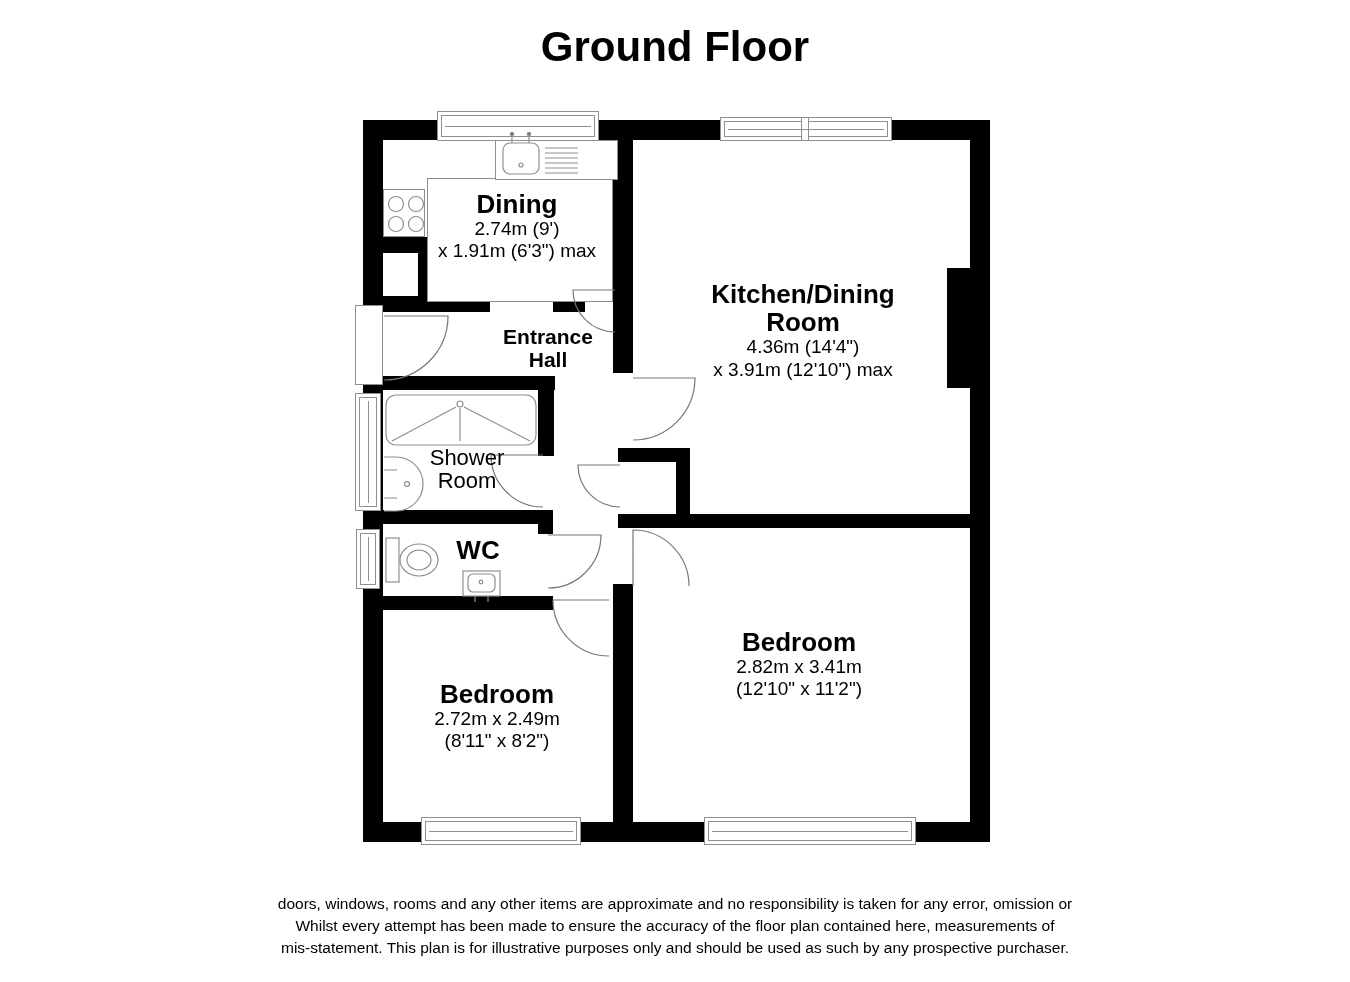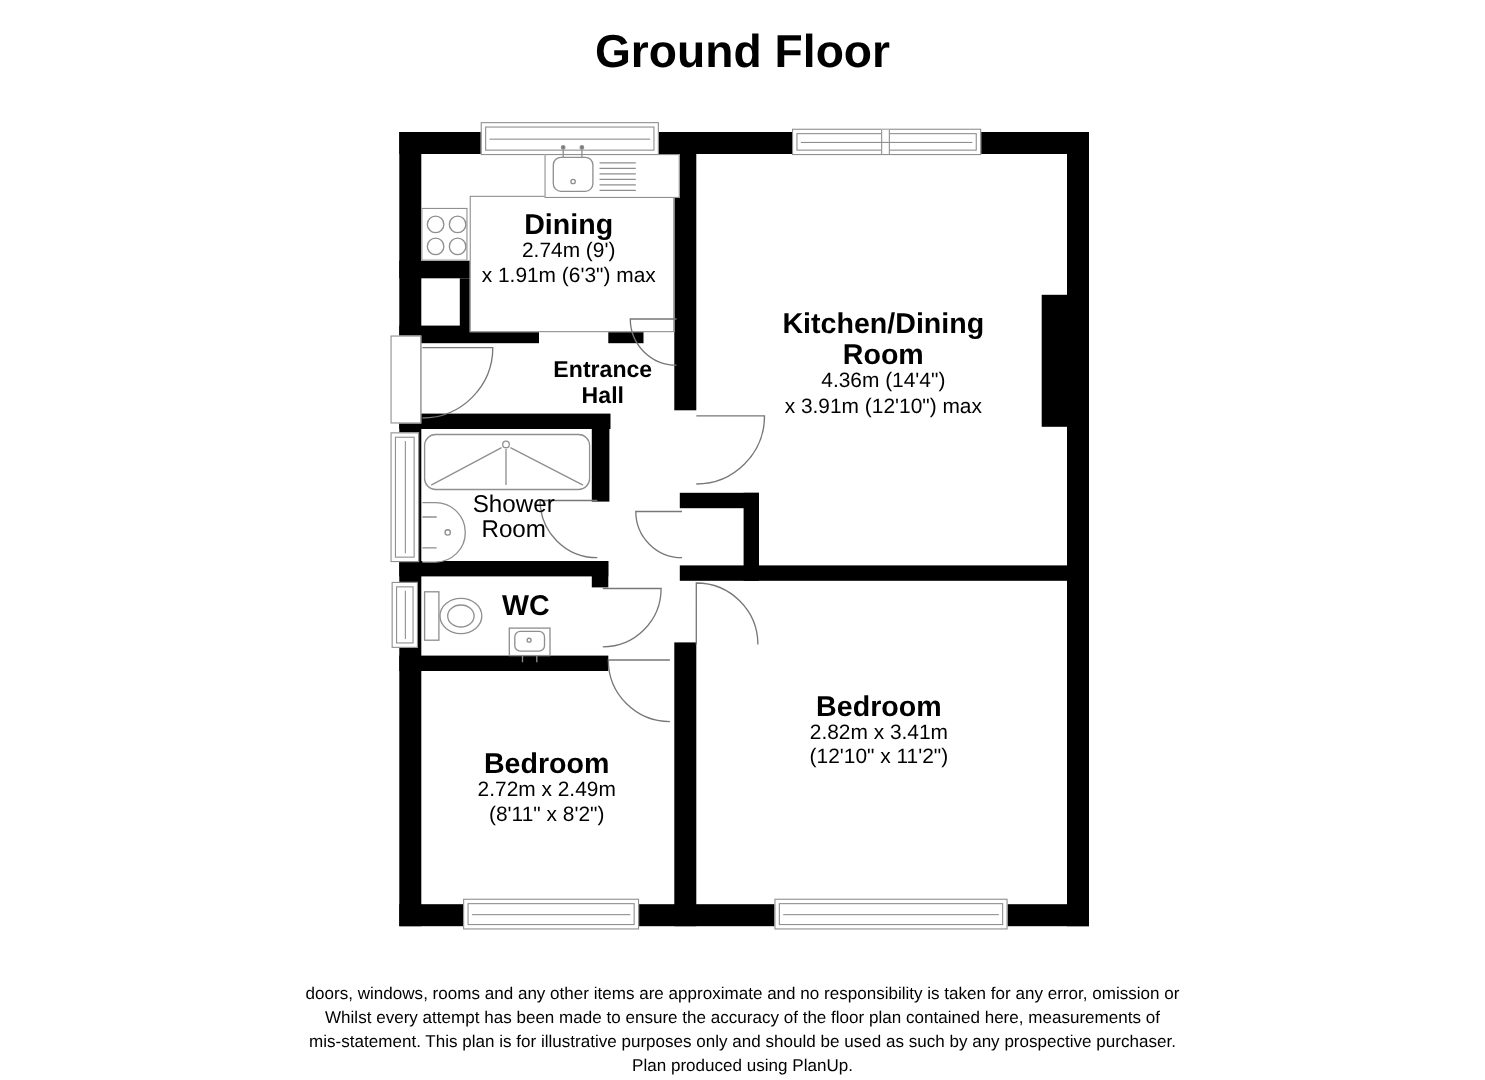--- a/index.html
+++ b/index.html
@@ -158,14 +158,13 @@
 <div class="lbl" style="left:799px;top:628px;">
   <div class="rname">Bedroom</div>
   <div class="rdim">2.82m x 3.41m</div>
   <div class="rdim">(12'10" x 11'2")</div>
 </div>
 
 <div class="lbl disc" style="left:675px;top:893px;">
   <div>doors, windows, rooms and any other items are approximate and no responsibility is taken for any error, omission or</div>
   <div>Whilst every attempt has been made to ensure the accuracy of the floor plan contained here, measurements of</div>
   <div>mis-statement. This plan is for illustrative purposes only and should be used as such by any prospective purchaser.</div>
-  <div>Plan produced using PlanUp.</div>
 </div>
 
 </body></html>

